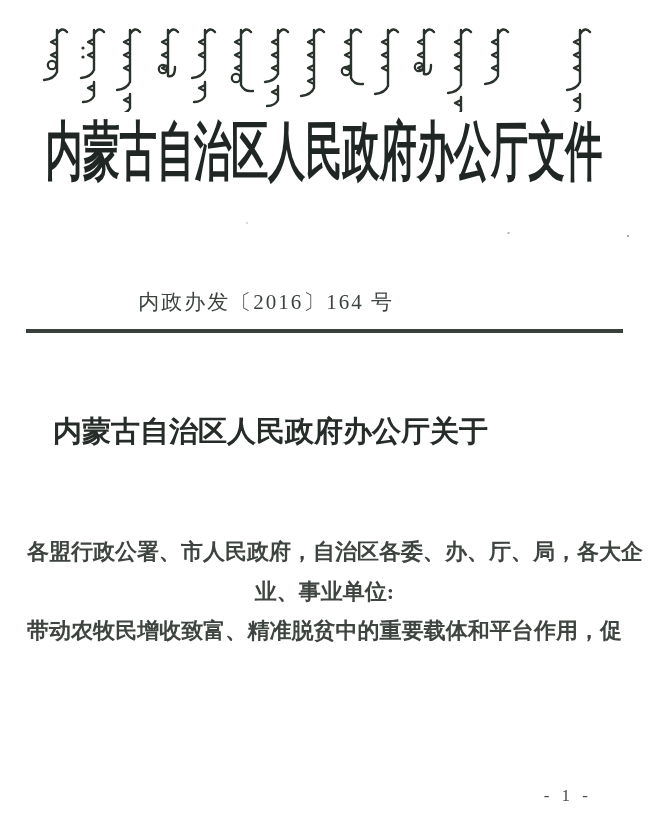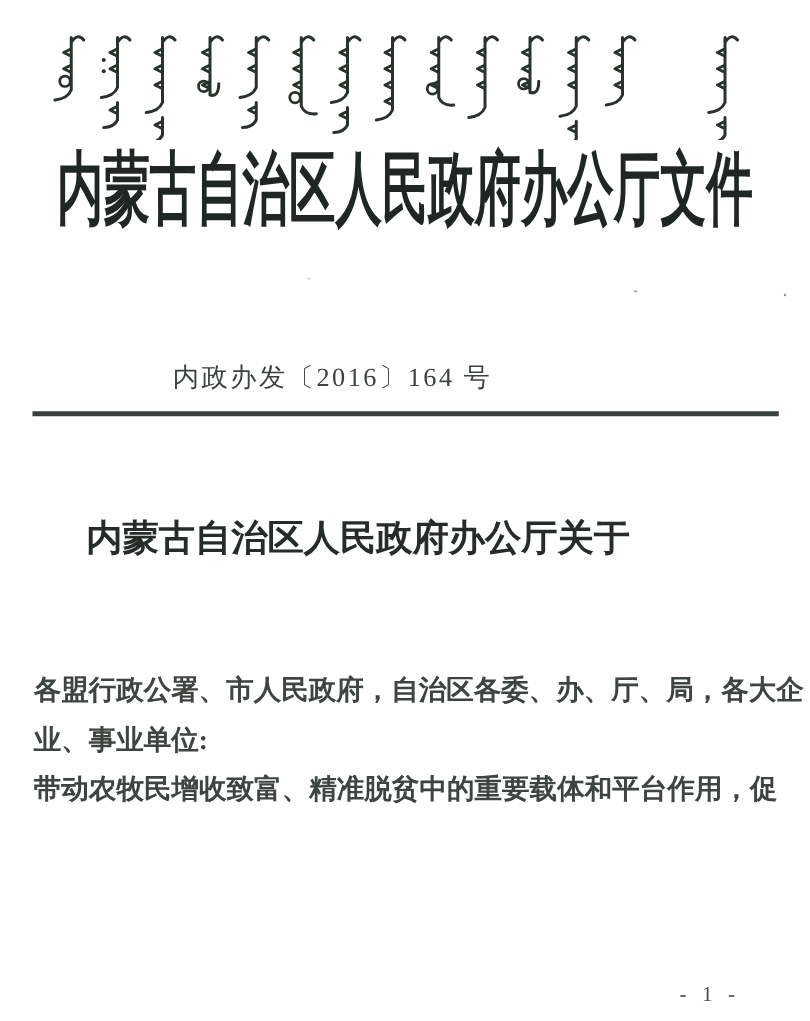--- a/index.html
+++ b/index.html
@@ -36,38 +36,38 @@
     text-align:center;font-size:21px;letter-spacing:2px;
     color:var(--docnum-ink,#3c433e);
   }
   
   .rule{
     position:absolute;top:329px;left:26px;width:597px;height:4px;
     background:var(--rule-ink,#39413c);
   }
   
   .doc-title{
-    position:absolute;top:412px;left:16px;width:541px;
+    position:absolute;top:412px;left:0;width:541px;
     text-align:center;font-weight:bold;font-size:29px;line-height:38px;
     color:var(--title-ink,#262c28);
   }
   .doc-title .title-line:nth-child(2){letter-spacing:-2px;}
   
   .doc-body{
     position:absolute;top:532px;left:27px;width:595px;
     font-size:22px;line-height:39.5px;
     color:var(--body-ink,#3e443f);
     font-weight:bold;
   }
   .doc-body .line{
     text-align:justify;text-align-last:justify;
     text-justify:inter-character;
     white-space:nowrap;
   }
-  .doc-body .line.no-just{text-align:left;text-align-last:auto;}
+  .doc-body .line.no-just{text-align:center;text-align-last:auto;}
   .doc-body .line.indent2{padding-left:50px;}
   
   .pagenum{
     position:absolute;top:786px;left:0;width:592px;
     text-align:right;font-size:17px;letter-spacing:4px;
     color:var(--pagenum-ink,#4a504b);
   }
   
   .speck{position:absolute;border-radius:50%;}
   .speck.s1{left:507px;top:232px;width:3px;height:2px;background:#b9beba;}

